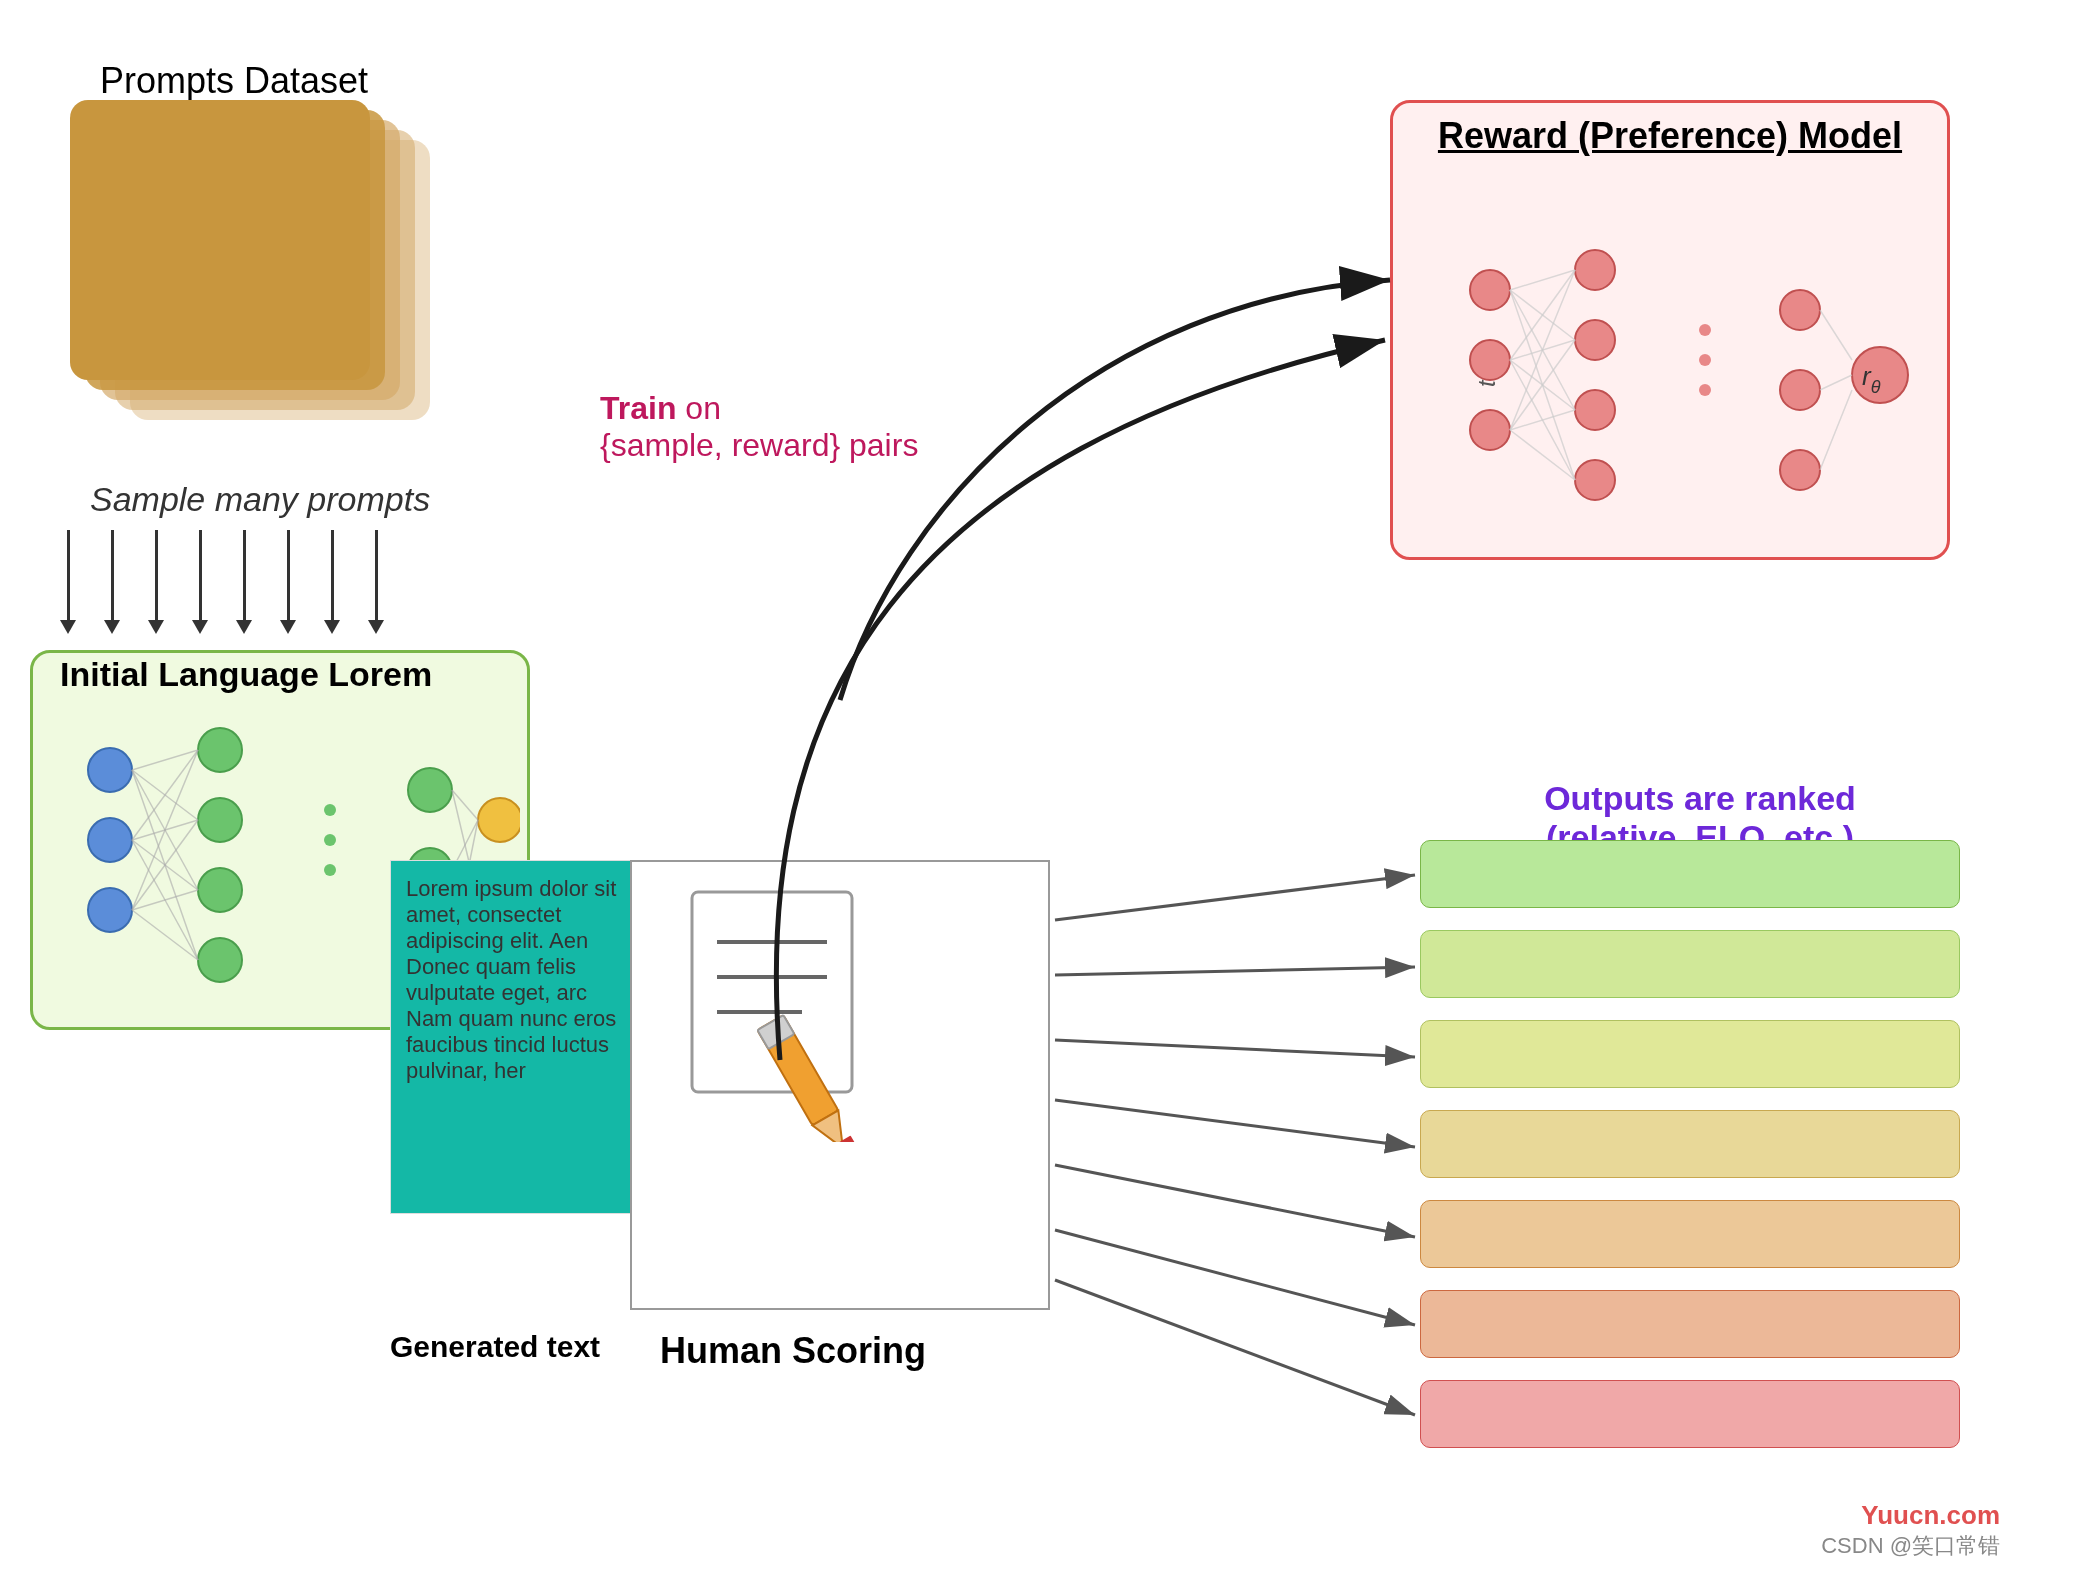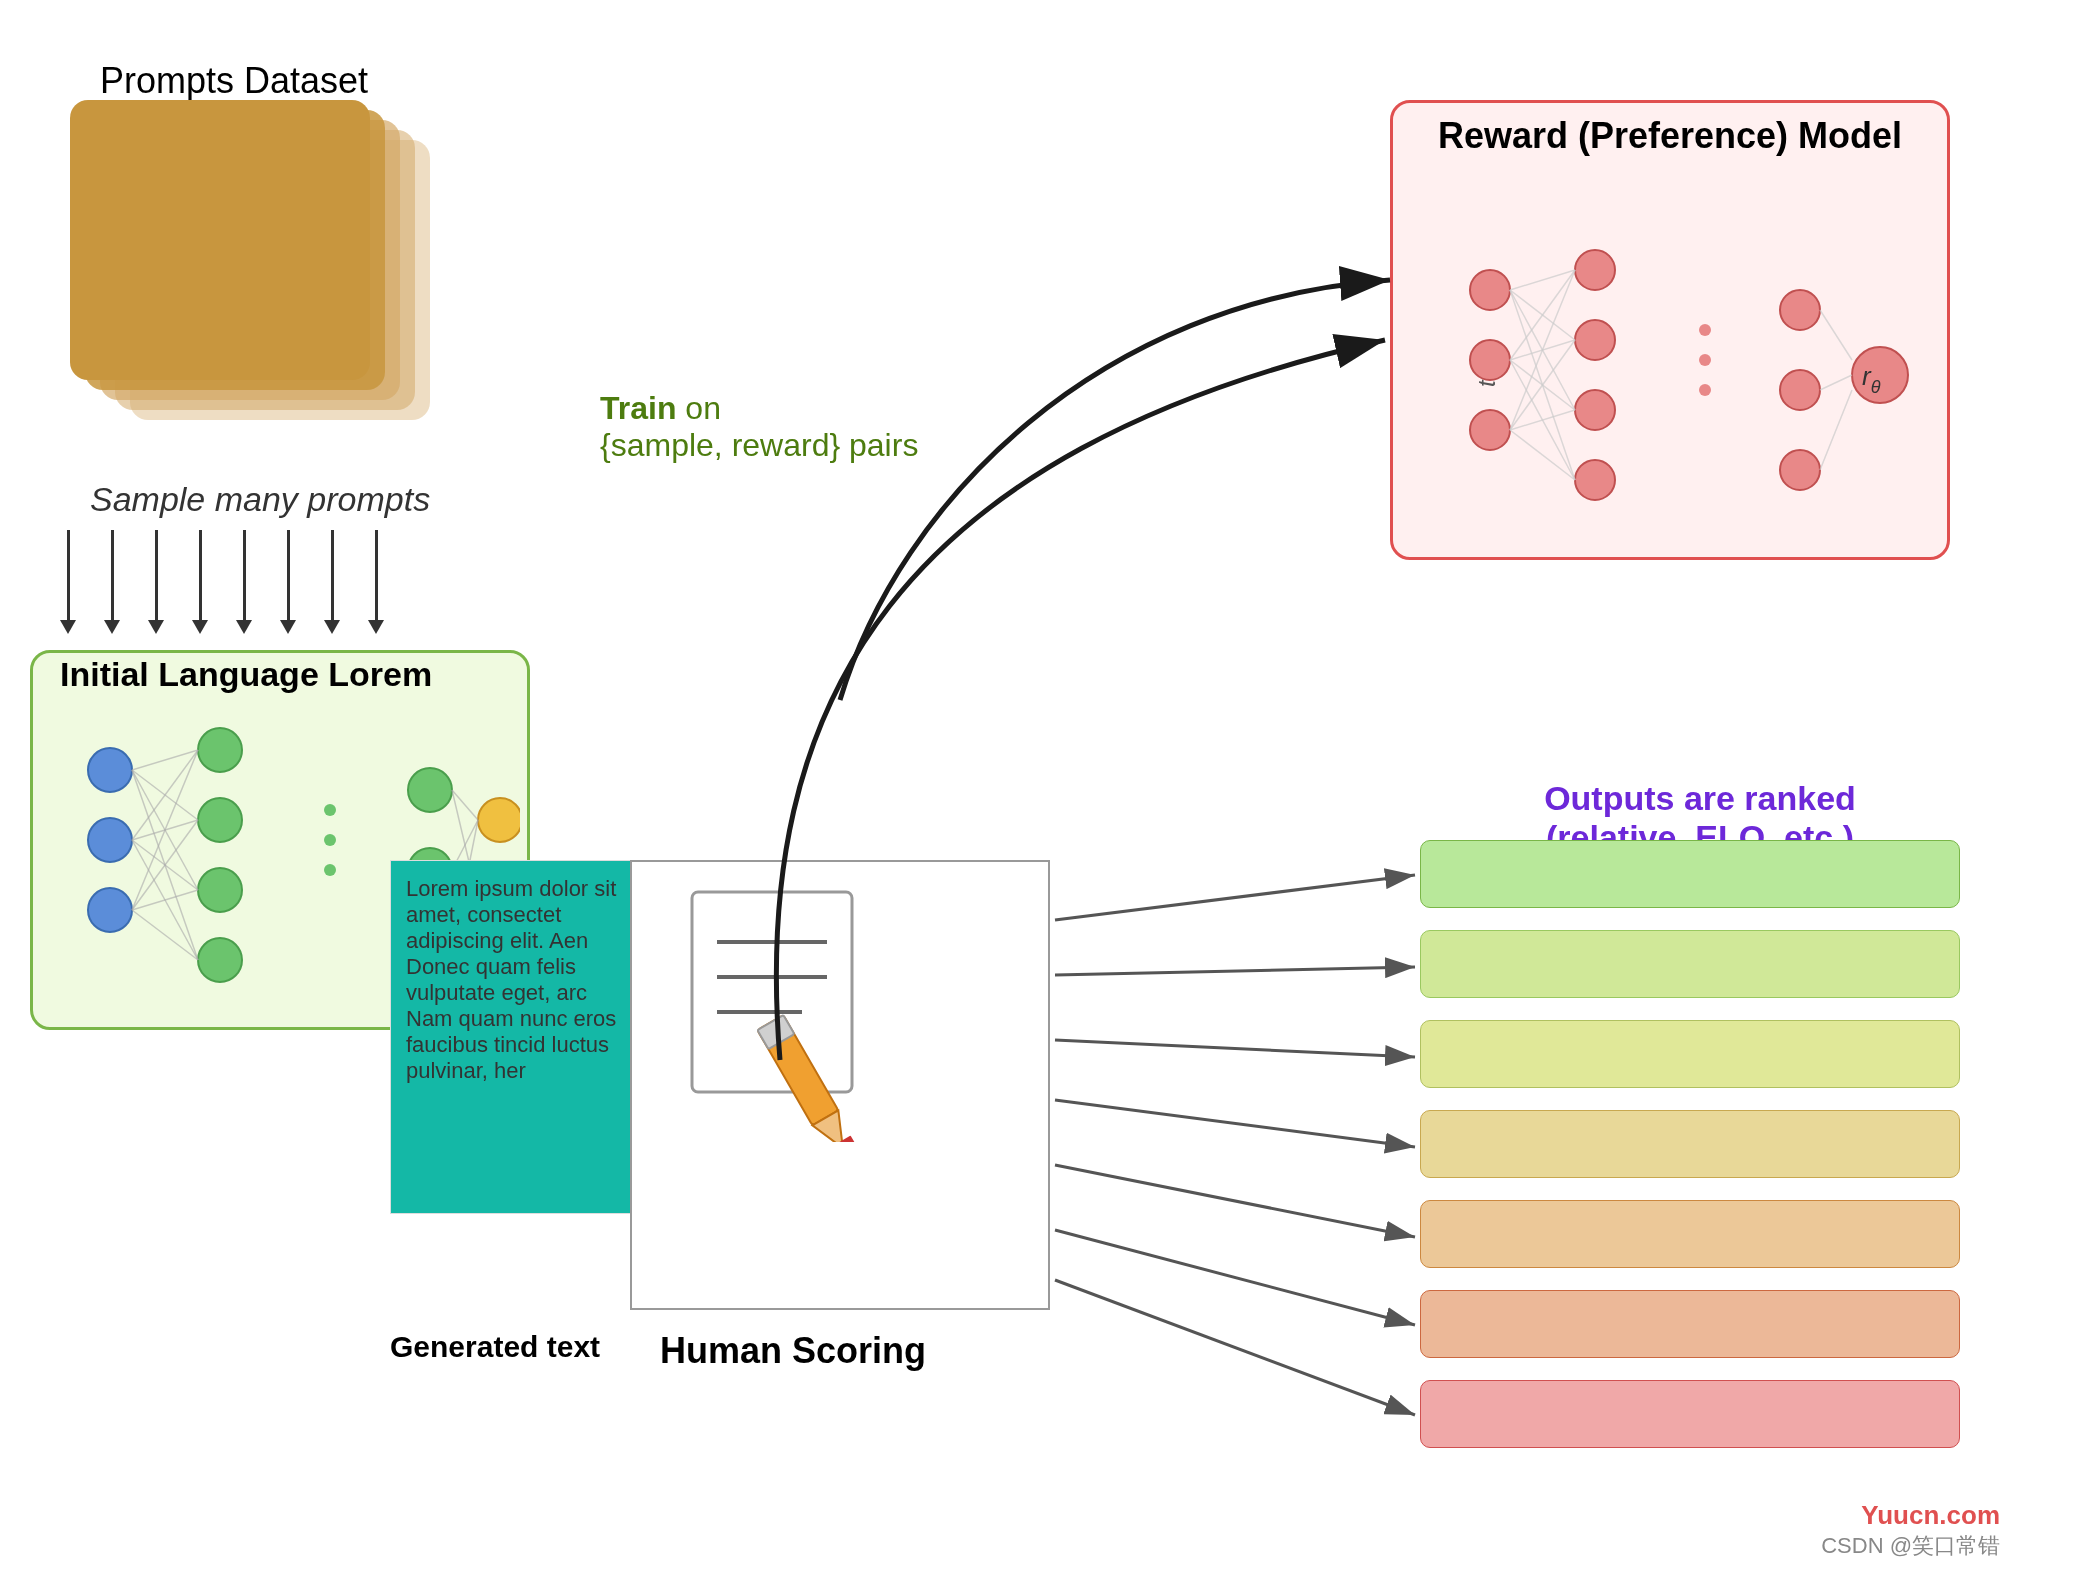--- a/index.html
+++ b/index.html
@@ -143,21 +143,21 @@
       width: 510px;
       height: 290px;
     }
 
     
     .train-text {
       position: absolute;
       top: 390px;
       left: 600px;
       font-size: 32px;
-      color: #4d7c0f;
+      color: #be185d;
     }
     .train-text span.bold {
       font-weight: bold;
     }
 
     
     .human-scoring-box {
       position: absolute;
       top: 860px;
       left: 630px;
@@ -345,21 +345,21 @@
 
     <line x1="402" y1="80" x2="428" y2="110" stroke="#aaa" stroke-width="1.5" opacity="0.6"></line>
     <line x1="402" y1="80" x2="428" y2="190" stroke="#aaa" stroke-width="1.5" opacity="0.6"></line>
     <line x1="402" y1="160" x2="428" y2="110" stroke="#aaa" stroke-width="1.5" opacity="0.6"></line>
     <line x1="402" y1="160" x2="428" y2="190" stroke="#aaa" stroke-width="1.5" opacity="0.6"></line>
     <line x1="402" y1="240" x2="428" y2="110" stroke="#aaa" stroke-width="1.5" opacity="0.6"></line>
     <line x1="402" y1="240" x2="428" y2="190" stroke="#aaa" stroke-width="1.5" opacity="0.6"></line>
   </svg>
 
   <div class="reward-box"></div>
-  <div class="reward-label" style="white-space:pre-line;">Reward (Preference) Model</div>
+  <div class="reward-label" style="white-space:pre-line;text-decoration:underline;">Reward (Preference) Model</div>
 
   <svg class="nn-reward" viewBox="0 0 510 290">
 
     <text x="18" y="200" font-size="24" fill="#555" transform="rotate(-90, 30, 145)" font-style="italic">text</text>
 
     <circle cx="80" cy="60" r="20" fill="#e88888" stroke="#c05050" stroke-width="2"></circle>
     <circle cx="80" cy="130" r="20" fill="#e88888" stroke="#c05050" stroke-width="2"></circle>
     <circle cx="80" cy="200" r="20" fill="#e88888" stroke="#c05050" stroke-width="2"></circle>
 
     <circle cx="185" cy="40" r="20" fill="#e88888" stroke="#c05050" stroke-width="2"></circle>

